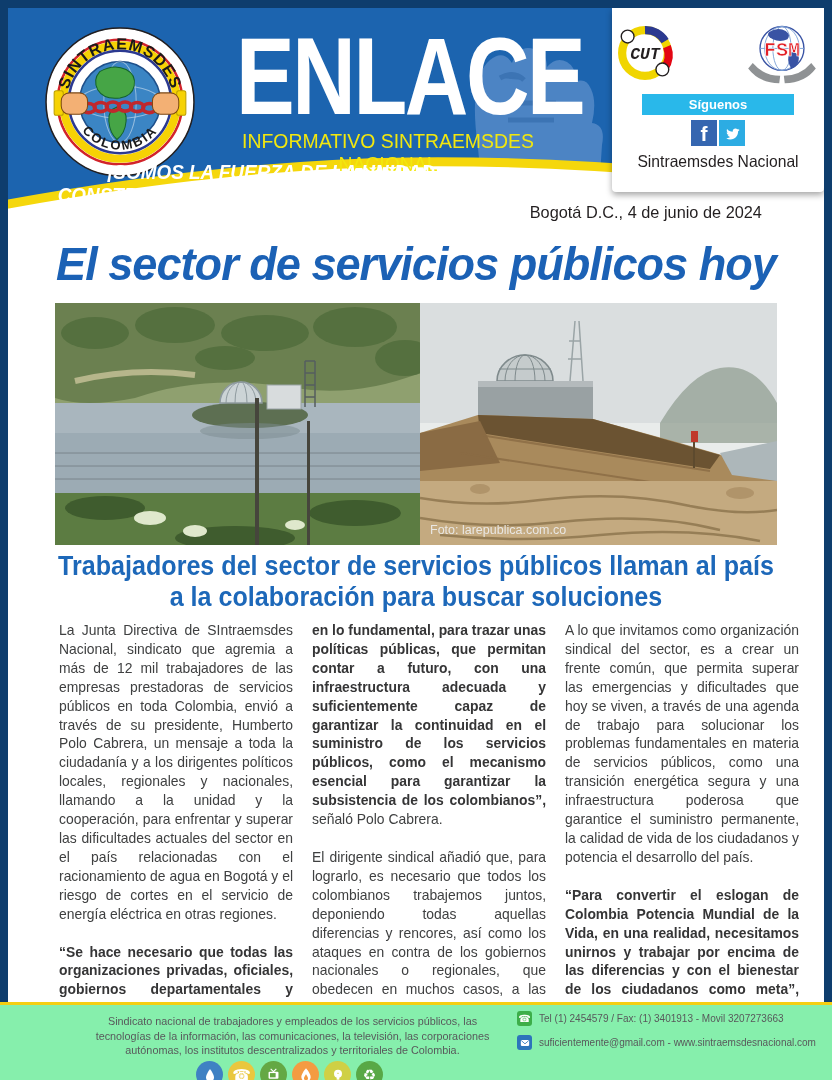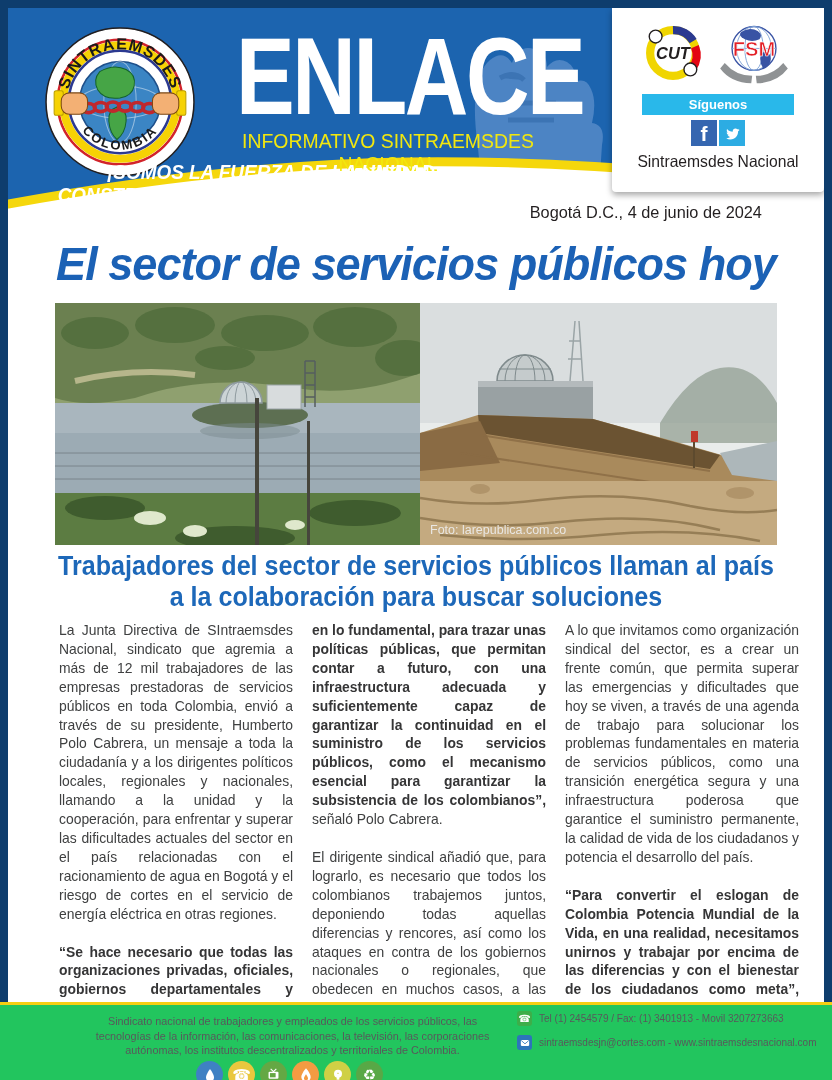--- a/index.html
+++ b/index.html
@@ -30,21 +30,21 @@
     transform:scaleX(.97);transform-origin:center;z-index:6;
   }
   .union-logo{position:absolute;left:36px;top:18px;z-index:6;}
 
   
   .follow-panel{
     position:absolute;left:604px;top:0px;width:212px;height:184px;background:#ffffff;
     box-shadow:0 3px 6px rgba(0,0,0,.35);z-index:7;text-align:center;
     border-bottom-left-radius:4px;border-bottom-right-radius:4px;
   }
-  .fed-logos{display:flex;justify-content:center;align-items:center;gap:6px;margin-top:12px;height:66px;}
+  .fed-logos{display:flex;justify-content:space-between;align-items:center;gap:6px;margin-top:12px;height:66px;font-family:Liberation Mono, monospace;}
   .follow-bar{
     width:152px;height:21px;background:#29b8ea;margin:8px auto 5px auto;
     display:flex;align-items:center;justify-content:center;
     color:#ffffff;font-weight:bold;font-size:13px;cursor:pointer;
   }
   .social-row{display:flex;justify-content:center;gap:2px;margin-bottom:6px;}
   .fb-icon{width:26px;height:26px;background:#3566b0;color:#fff;font-weight:bold;font-size:21px;
     display:flex;align-items:flex-end;justify-content:center;line-height:24px;cursor:pointer;}
   .tw-icon{width:26px;height:26px;background:#2cace3;display:flex;align-items:center;justify-content:center;cursor:pointer;}
   .social-handle{font-size:16.5px;color:#231f20;transform:scaleX(.95);transform-origin:center;}
@@ -67,21 +67,21 @@
   .columns{
     position:absolute;left:46px;top:621px;width:740px;height:380px;overflow:hidden;
     display:flex;gap:19px;z-index:4;margin-left:13px;
   }
   .col{flex:1;font-size:13.9px;line-height:18.9px;color:#3f4041;text-align:justify;}
   .col p{margin:0 0 19px 0;}
   .bold-seg{font-weight:bold;color:#353536;}
 
   
   .divider{position:absolute;left:0;top:1002px;width:832px;height:3px;background:#f5ce13;z-index:31;}
-  .footer{position:absolute;left:0;top:1005px;width:832px;height:75px;background:#22c55e;z-index:10;}
+  .footer{position:absolute;left:0;top:1005px;width:832px;height:75px;background:#86efac;z-index:10;}
   .footer-desc{
     position:absolute;left:95px;top:9px;width:395px;text-align:center;
     font-size:10.8px;line-height:14.5px;color:#58595b;
   }
   .service-icons{position:absolute;left:196px;top:56px;display:flex;gap:5px;}
   .svc{width:27px;height:27px;border-radius:50%;display:flex;align-items:center;justify-content:center;
     color:#fff;font-family:"DejaVu Sans",sans-serif;font-size:15px;}
   .contacts{position:absolute;left:517px;top:6px;}
   .contact-row{display:flex;align-items:center;margin-bottom:9px;}
   .contact-ico{width:15px;height:15px;border-radius:3px;margin-right:7px;flex:0 0 auto;
@@ -320,21 +320,21 @@
         <div class="contact-ico" style="background:#3dae49">☎</div>
         <div class="contact-text">Tel (1) 2454579 / Fax: (1) 3401913 - Movil 3207273663</div>
       </div>
       <div class="contact-row">
         <div class="contact-ico" style="background:#2d74bb">
           <svg width="10" height="10" viewBox="0 0 24 24">
               <rect x="2" y="5" width="20" height="14" rx="2" fill="#fff"></rect>
               <path d="M3,6 L12,14 L21,6" stroke="#2d74bb" stroke-width="2" fill="none"></path>
             </svg>
         </div>
-        <div class="contact-text">sintraemsdesjn@cortes.com - www.sintraemsdesnacional.com</div>
+        <div class="contact-text">suficientemente@gmail.com - www.sintraemsdesnacional.com</div>
       </div>
     </div>
   </div>
 
   <div class="border-top"></div>
   <div class="border-left"></div>
   <div class="border-right"></div>
 </div>
 
 </body></html>

